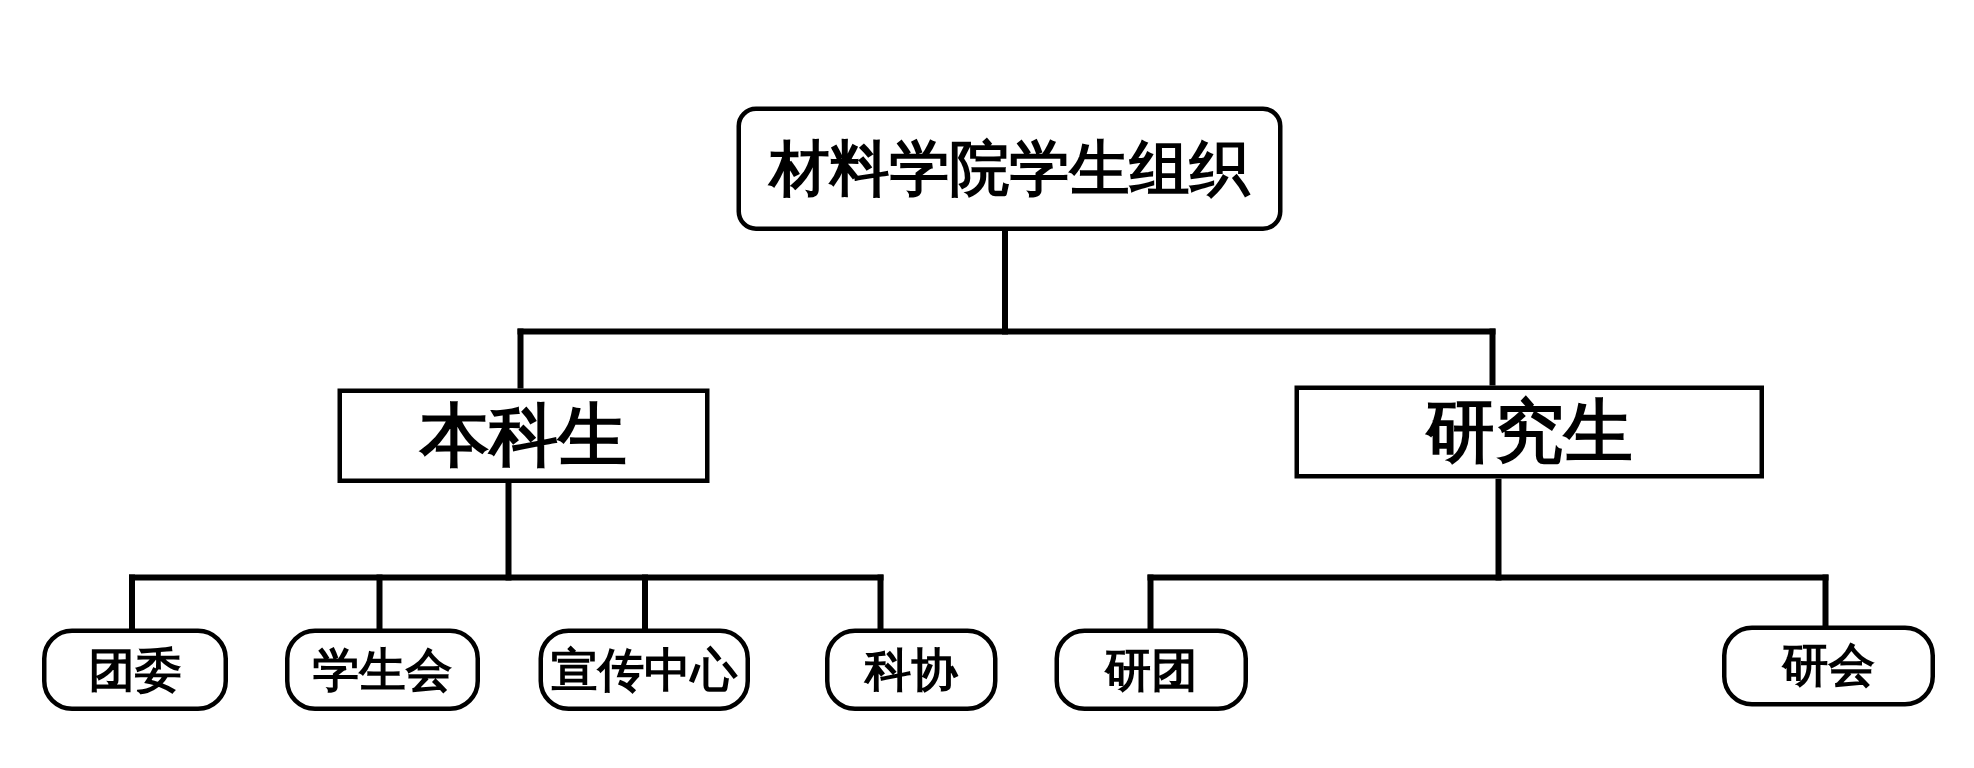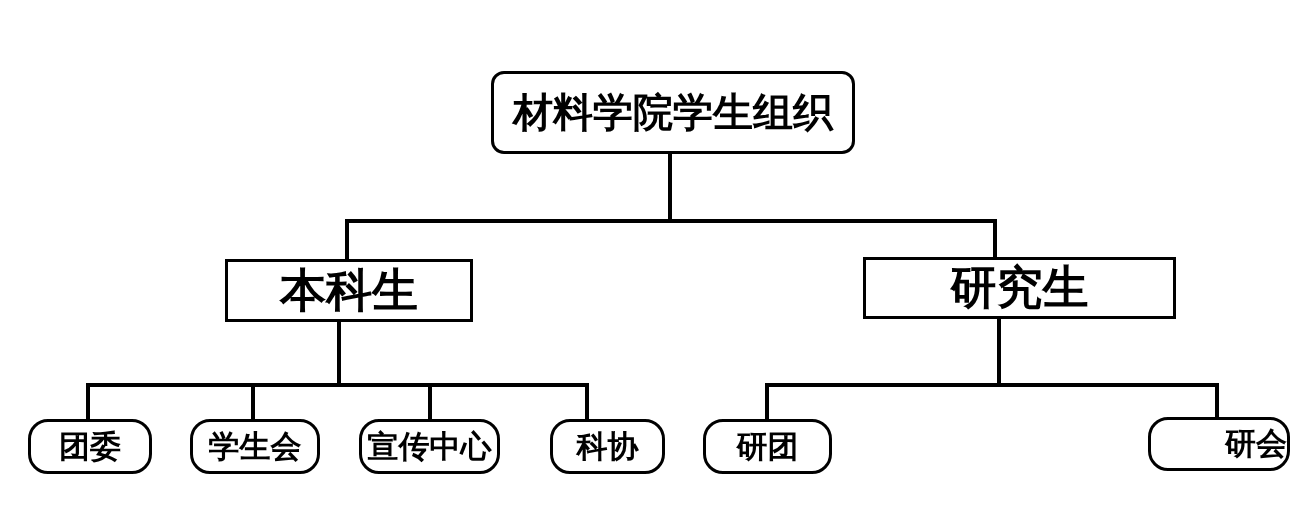--- a/index.html
+++ b/index.html
@@ -72,17 +72,17 @@
   </div>
   <div class="node lv3" style="left:359px; top:419px; width:141px; height:55px;">
     <span>宣传中心</span>
   </div>
   <div class="node lv3" style="left:530px; top:419px; width:115px; height:55px;margin-left:20px;">
     <span>科协</span>
   </div>
   <div class="node lv3" style="left:703px; top:419px; width:129px; height:55px;">
     <span>研团</span>
   </div>
-  <div class="node lv3" style="left:1148px; top:417px; width:142px; height:54px;justify-content:flex-end;">
+  <div class="node lv3" style="left:1148px; top:417px; width:142px; height:54px;">
     <span>研会</span>
   </div>
 
 </div>
 
 </body></html>

